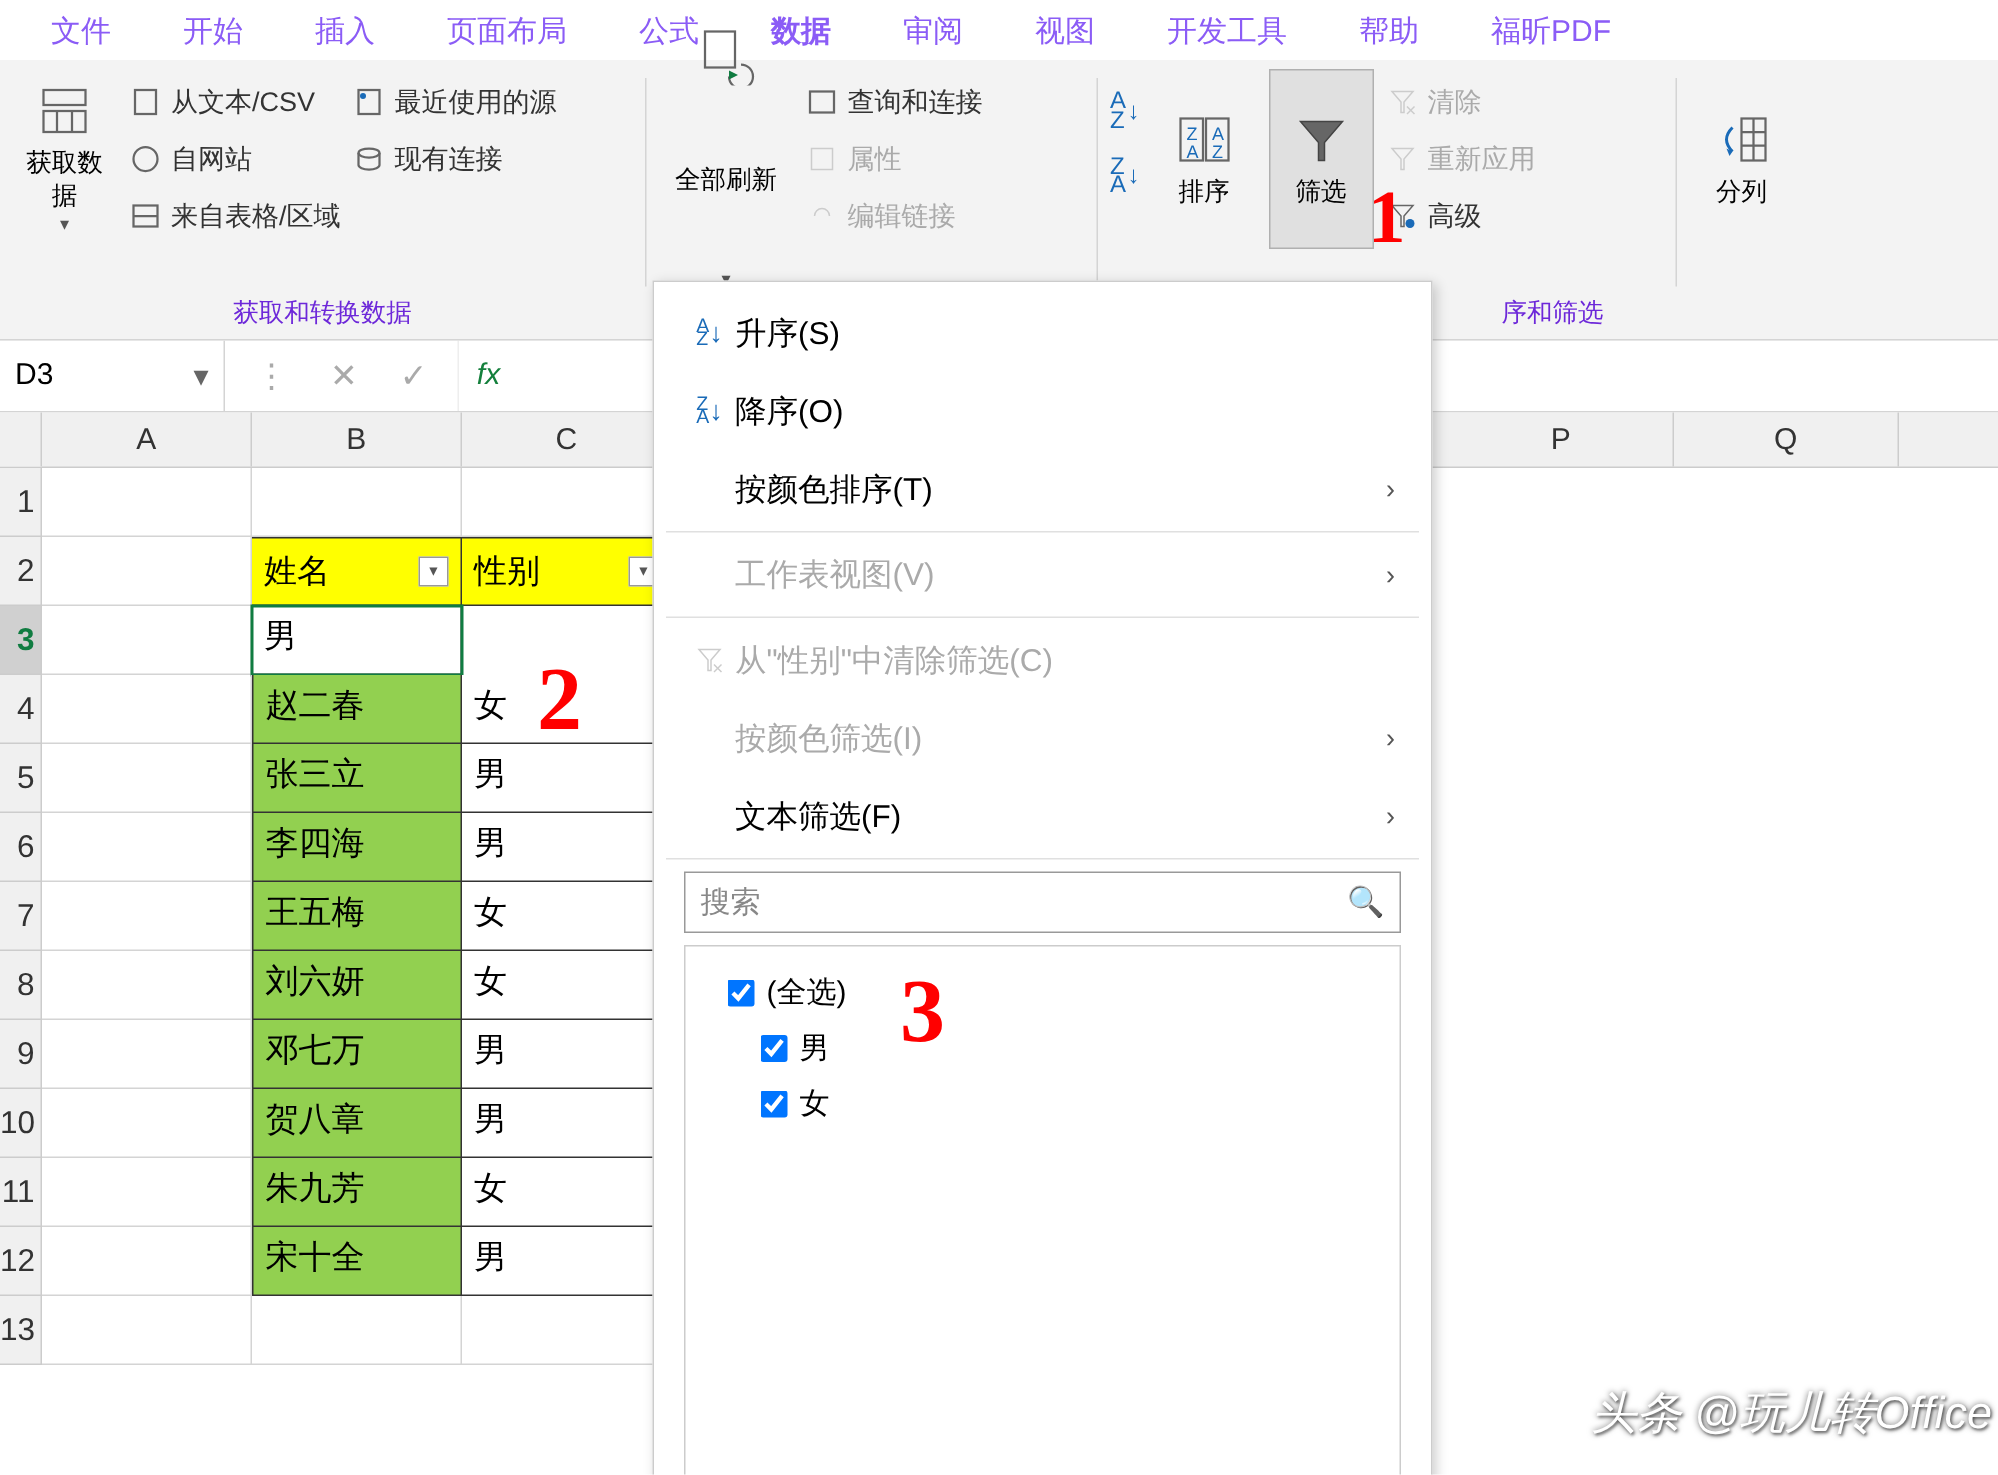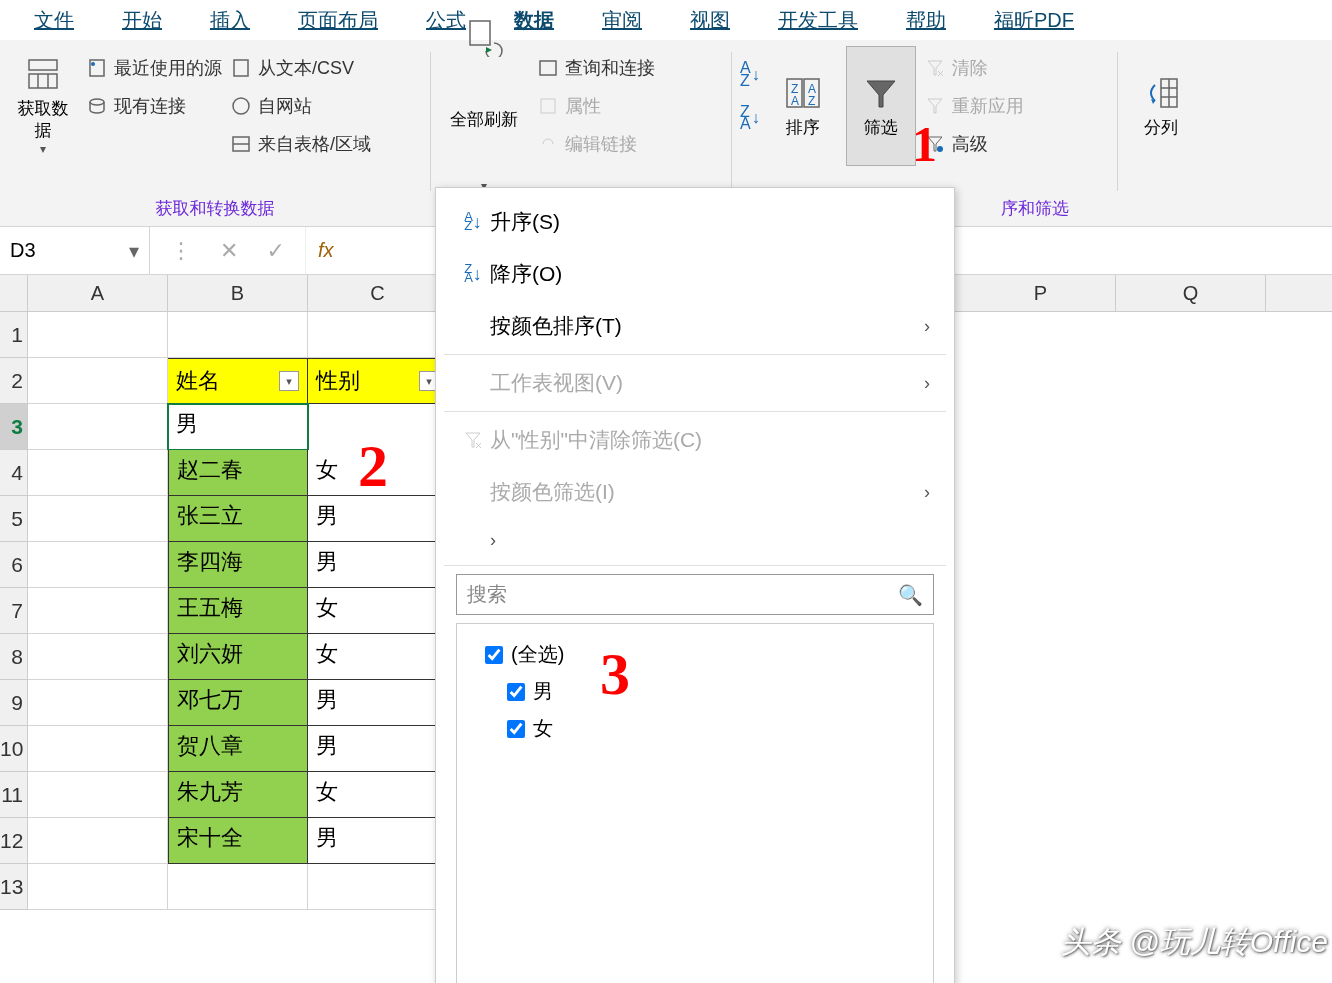--- a/index.html
+++ b/index.html
@@ -1,20 +1,20 @@
 <!DOCTYPE html>
 <html><head>
 <meta charset="utf-8">
 <style>
 * { box-sizing: border-box; margin: 0; padding: 0; font-family: "Microsoft YaHei", "Segoe UI", sans-serif; }
 body { background: #fff; width: 1332px; height: 983px; overflow: hidden; position: relative; }
 
 
 .ribbon-tabs { display: flex; height: 40px; align-items: center; padding-left: 10px; gap: 0; font-size: 20px; }
-.ribbon-tab { padding: 8px 24px; cursor: pointer; color: #0c4a6e; text-decoration: underline; }
+.ribbon-tab { padding: 8px 24px; cursor: pointer; color: #8b5cf6; }
 .ribbon-tab.active { font-weight: bold; position: relative; }
 .ribbon-tab.active::after { content: ''; position: absolute; bottom: -2px; left: 24px; right: 24px; height: 4px; background: #107c41; }
 
 
 .ribbon { display: flex; background: #f3f3f3; height: 187px; border-bottom: 1px solid #d4d4d4; position: relative; }
 .ribbon-group { display: flex; flex-direction: column; padding: 6px 8px 4px; position: relative; }
 .group-content { flex: 1; display: flex; align-items: flex-start; gap: 8px; }
 .group-label { text-align: center; font-size: 17px; color: #6d28d9; padding: 4px 0 2px; }
 .vsep { width: 1px; background: #d4d4d4; margin: 12px 0 35px; }
 
@@ -28,21 +28,21 @@
 
 
 .svg-box { stroke: #666; fill: none; stroke-width: 1.5; }
 
 
 .formula-bar { display: flex; height: 48px; align-items: center; border-bottom: 1px solid #d4d4d4; background: #fff; }
 .name-box { width: 150px; border-right: 1px solid #d4d4d4; padding: 0 10px; font-size: 20px; display: flex; align-items: center; justify-content: space-between; height: 100%; }
 .name-box .dd { color: #666; }
 .fb-buttons { display: flex; align-items: center; gap: 28px; padding: 0 20px; height: 100%; border-right: 1px solid #eee; }
 .fb-btn { color: #aaa; font-size: 22px; cursor: pointer; }
-.fx-label { font-style: italic; font-size: 20px; color: #a16207; padding: 0 12px; }
+.fx-label { font-style: italic; font-size: 20px; color: #15803d; padding: 0 12px; }
 
 
 .sheet { position: relative; }
 .col-headers { display: flex; height: 37px; background: #f0f0f0; border-bottom: 1px solid #ccc; }
 .row-col-corner { width: 28px; border-right: 1px solid #ccc; background: #f0f0f0; }
 .col-h { flex: 0 0 140px; border-right: 1px solid #ccc; text-align: center; font-size: 20px; color: #333; line-height: 37px; }
 .col-h.cP, .col-h.cQ { flex: 0 0 150px; }
 .rows { }
 .row { display: flex; height: 46px; }
 .row-h { width: 28px; border-right: 1px solid #ccc; border-bottom: 1px solid #ccc; background: #f0f0f0; text-align: right; padding-right: 4px; font-size: 21px; color: #333; line-height: 46px; }
@@ -116,60 +116,60 @@
         </span>
         <span style="white-space:pre;">获取数
 据</span>
         <span class="drop">▾</span>
       </div>
       <div class="small-btn-col">
         <div class="small-btn">
             <span class="icon-sm">
               <svg width="20" height="20">
                 <rect class="svg-box" x="3" y="2" width="14" height="16"></rect>
+              </svg>
+            </span>
+            <span>从文本/CSV</span>
+          </div>
+        <div class="small-btn">
+            <span class="icon-sm">
+              <svg width="20" height="20">
+                <circle class="svg-box" cx="10" cy="10" r="8"></circle>
+              </svg>
+            </span>
+            <span>自网站</span>
+          </div>
+        <div class="small-btn">
+            <span class="icon-sm">
+              <svg width="20" height="20">
+                <rect class="svg-box" x="2" y="3" width="16" height="14"></rect>
+                <line class="svg-box" x1="2" y1="10" x2="18" y2="10"></line>
+              </svg>
+            </span>
+            <span>来自表格/区域</span>
+          </div>
+      </div>
+      <div class="small-btn-col">
+        <div class="small-btn">
+            <span class="icon-sm">
+              <svg width="20" height="20">
+                <rect class="svg-box" x="3" y="2" width="14" height="16"></rect>
                 <circle cx="6" cy="6" r="2" fill="#1a6bb8"></circle>
               </svg>
             </span>
             <span>最近使用的源</span>
           </div>
         <div class="small-btn">
             <span class="icon-sm">
               <svg width="20" height="20">
                 <ellipse class="svg-box" cx="10" cy="6" rx="7" ry="3"></ellipse>
                 <path class="svg-box" d="M3 6 v8 a7 3 0 0 0 14 0 v-8"></path>
               </svg>
             </span>
             <span>现有连接</span>
-          </div>
-      </div>
-      <div class="small-btn-col">
-        <div class="small-btn">
-            <span class="icon-sm">
-              <svg width="20" height="20">
-                <rect class="svg-box" x="3" y="2" width="14" height="16"></rect>
-              </svg>
-            </span>
-            <span>从文本/CSV</span>
-          </div>
-        <div class="small-btn">
-            <span class="icon-sm">
-              <svg width="20" height="20">
-                <circle class="svg-box" cx="10" cy="10" r="8"></circle>
-              </svg>
-            </span>
-            <span>自网站</span>
-          </div>
-        <div class="small-btn">
-            <span class="icon-sm">
-              <svg width="20" height="20">
-                <rect class="svg-box" x="2" y="3" width="16" height="14"></rect>
-                <line class="svg-box" x1="2" y1="10" x2="18" y2="10"></line>
-              </svg>
-            </span>
-            <span>来自表格/区域</span>
           </div>
       </div>
     </div>
     <div class="group-label">获取和转换数据</div>
   </div>
   <div class="vsep"></div>
 
   <div class="ribbon-group" style="width:300px;">
     <div class="group-content">
       <div class="big-btn" style="width:90px;gap:48px;">
@@ -447,20 +447,21 @@
       </span>
       <span class="mi-text">从"性别"中清除筛选(C)</span>
     </div>
   <div class="menu-item disabled">
       <span class="mi-icon"></span>
       <span class="mi-text">按颜色筛选(I)</span>
       <span class="mi-chev">›</span>
     </div>
   <div class="menu-item">
       <span class="mi-icon"></span>
+      <span class="mi-text">文本筛选(F)</span>
       <span class="mi-chev">›</span>
     </div>
   <div class="menu-divider"></div>
   <div class="search-box">
       <span class="sbi">搜索</span>
       <span class="sico">🔍</span>
     </div>
   <div class="checklist">
     <div class="check-item">
         <input type="checkbox" checked="" style="">

